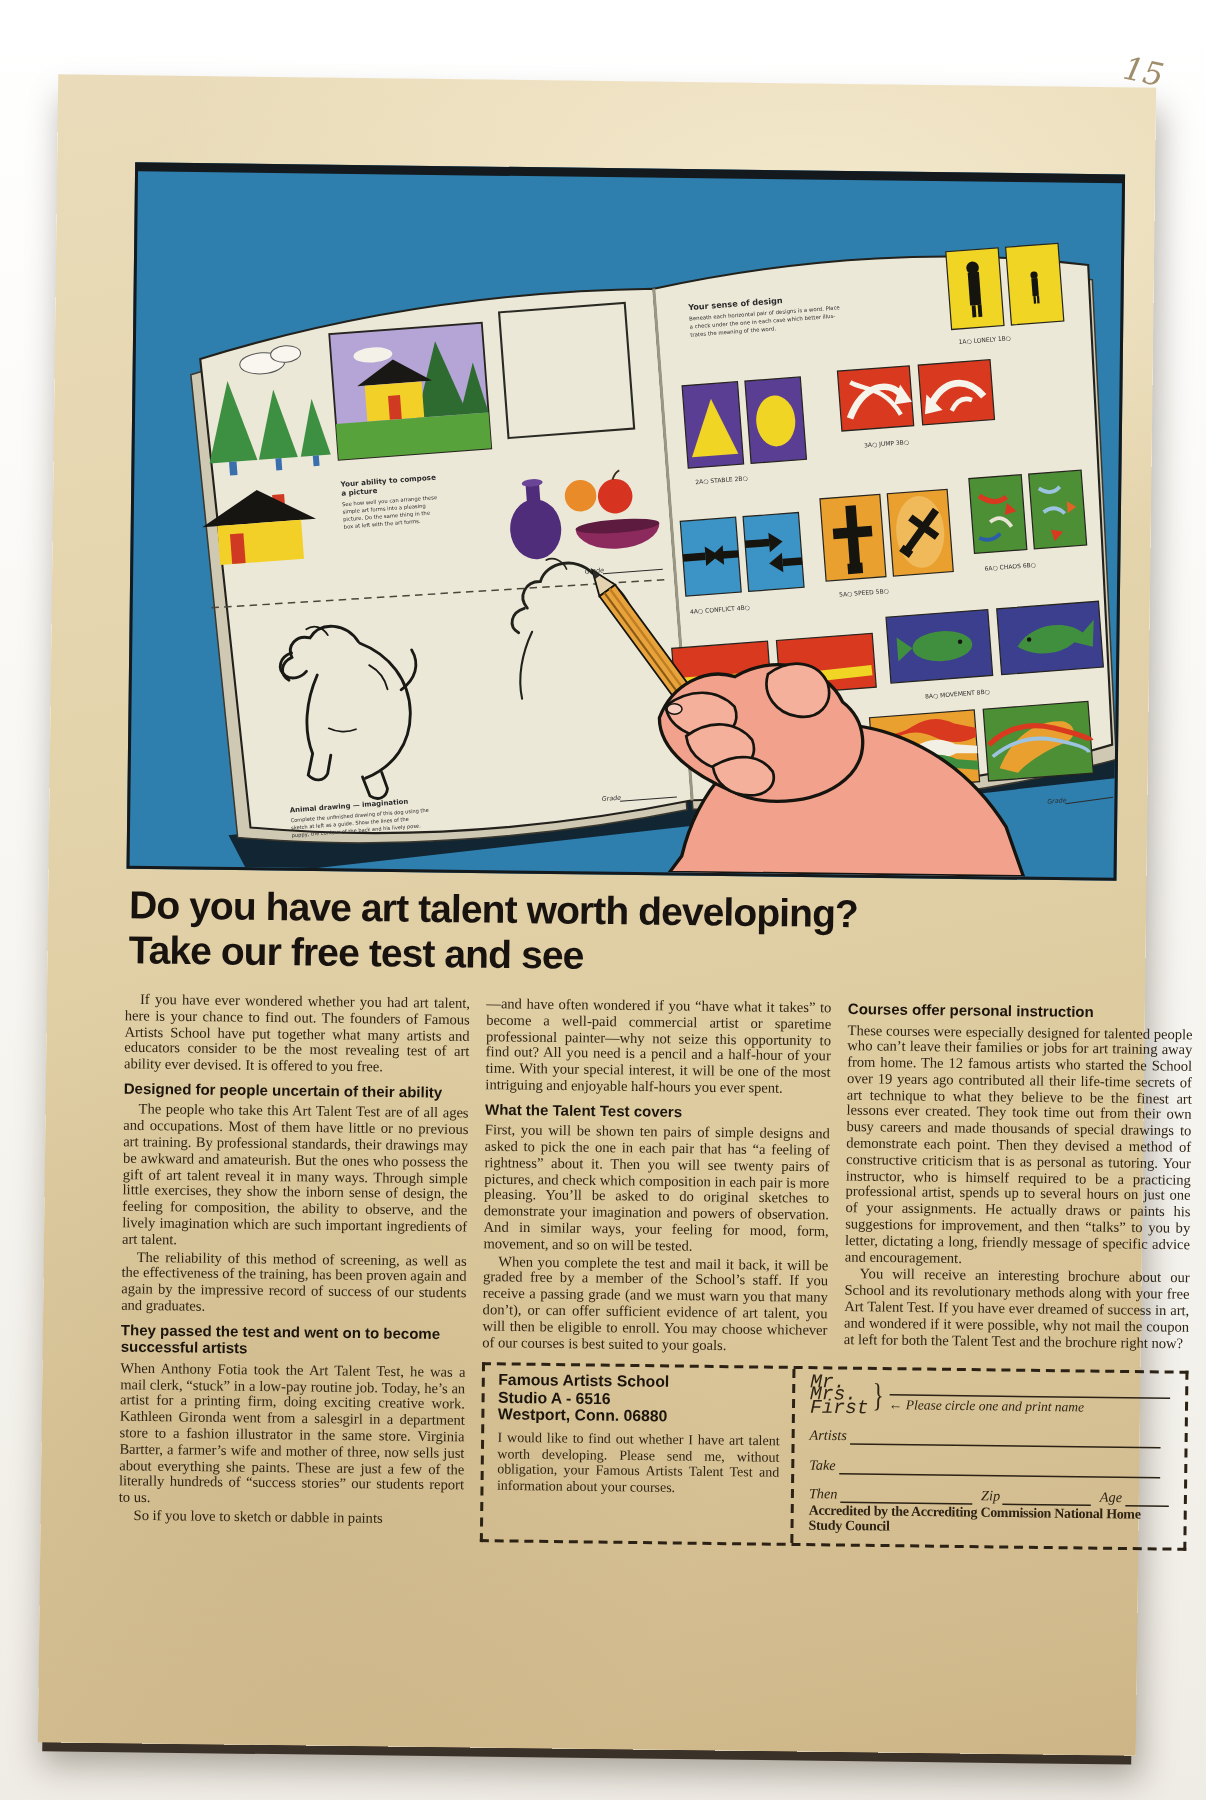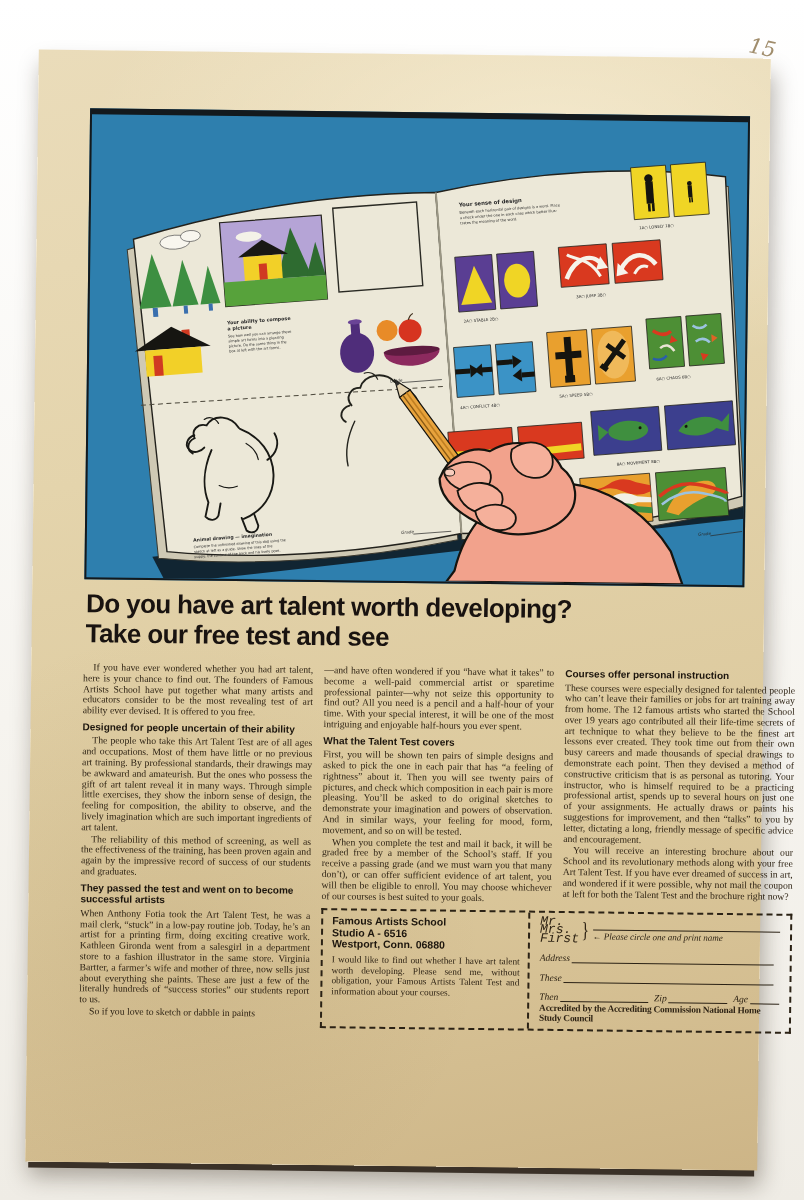--- a/index.html
+++ b/index.html
@@ -338,25 +338,25 @@
                 <div>Mrs.</div>
                 <div>First</div>
               </div>
               <div class="brace">}</div>
               <div class="name-line">
                 <div class="rule"></div>
                 <div class="circle-note">← Please circle one and print name</div>
               </div>
             </div>
             <div class="field-row">
-              <span class="lbl">Address</span>
+              <span class="lbl">Artists</span>
               <div class="rule" style="flex:1"></div>
             </div>
             <div class="field-row">
-              <span class="lbl">These</span>
+              <span class="lbl">Take</span>
               <div class="rule" style="flex:1"></div>
             </div>
             <div class="field-row" style="margin-top:8px">
               <span class="lbl">Then</span>
               <div class="rule" style="flex:3"></div>
               <span class="lbl">Zip</span>
               <div class="rule" style="flex:2"></div>
               <span class="lbl">Age</span>
               <div class="rule" style="flex:1;margin-right:0"></div>
             </div>

